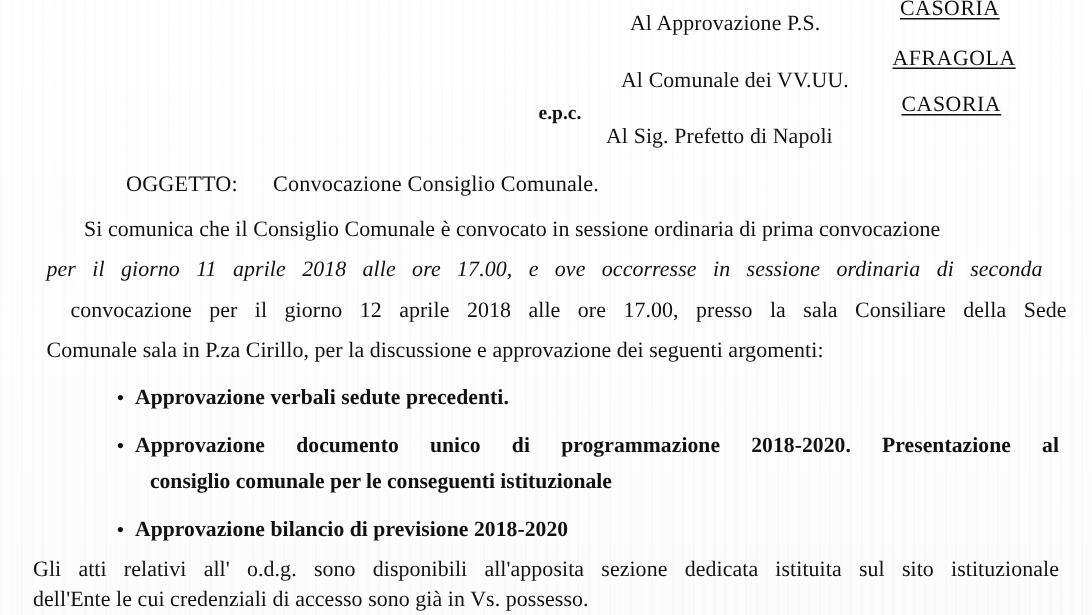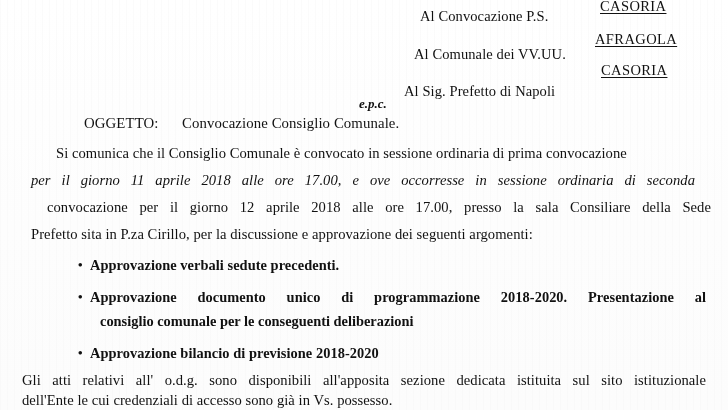--- a/index.html
+++ b/index.html
@@ -112,61 +112,61 @@
 </style>
 </head>
 <body>
 
 <div class="page">
 
   <div>
 
     <div class="abs place" style="left:600px; top:-2px;">CASORIA</div>
 
-    <div class="abs addr-line" style="left:420px; top:8px;">Al Convocazione P.S.</div>
+    <div class="abs addr-line" style="left:420px; top:8px;">Al Approvazione P.S.</div>
 
     <div class="abs place" style="left:595px; top:31px;text-decoration:underline;">AFRAGOLA</div>
 
     <div class="abs addr-line" style="left:414px; top:46px;">Al Comunale dei VV.UU.</div>
 
     <div class="abs place" style="left:601px; top:62px;">CASORIA</div>
 
-    <div class="abs epc-label" style="left:359px; top:96px;font-style:italic;">e.p.c.</div>
+    <div class="abs epc-label" style="left:359px; top:67px;">e.p.c.</div>
 
     <div class="abs addr-line" style="left:404px; top:83px;">Al Sig. Prefetto di Napoli</div>
   </div>
 
   <div>
     <div class="abs subject" style="left:84px; top:115px;">OGGETTO:</div>
     <div class="abs subject" style="left:182px; top:115px;">Convocazione Consiglio Comunale.</div>
   </div>
 
   <div>
     <div class="body-line" style="left:56px; top:145px;">Si comunica che il Consiglio Comunale è convocato in sessione ordinaria di prima convocazione</div>
 
     <div class="body-line just" style="left:31px; top:172px; width:664px;font-style:italic;">per il giorno 11 aprile 2018 alle ore 17.00, e ove occorresse in sessione ordinaria di seconda</div>
 
     <div class="body-line just" style="left:31px; top:199px; width:664px;margin-left:16px;">convocazione per il giorno 12 aprile 2018 alle ore 17.00, presso la sala Consiliare della Sede</div>
 
-    <div class="body-line" style="left:31px; top:226px;">Prefetto sita in P.za Cirillo, per la discussione e approvazione  dei seguenti argomenti:</div>
+    <div class="body-line" style="left:31px; top:226px;">Comunale sala in P.za Cirillo, per la discussione e approvazione  dei seguenti argomenti:</div>
   </div>
 
   <div>
 
     <div class="bullet-row" style="left:78px; top:257px;">
       <span class="bullet-glyph">•</span>
       <span class="bullet-text">Approvazione verbali sedute precedenti.</span>
     </div>
 
     <div class="bullet-row" style="left:78px; top:289px; width:630px;">
       <span class="bullet-glyph">•</span>
       <span class="bullet-text spread" style="width:616px;">Approvazione documento unico di programmazione 2018-2020. Presentazione al</span>
     </div>
 
-    <div class="bullet-cont" style="left:100px; top:313px;">consiglio comunale per le conseguenti deliberazioni</div>
+    <div class="bullet-cont" style="left:100px; top:313px;">consiglio comunale per le conseguenti istituzionale</div>
 
     <div class="bullet-row" style="left:78px; top:345px;">
       <span class="bullet-glyph">•</span>
       <span class="bullet-text">Approvazione bilancio di previsione 2018-2020</span>
     </div>
   </div>
 
   <div>
     <div class="body-line just" style="left:22px; top:372px; width:684px;">Gli atti relativi all' o.d.g. sono disponibili all'apposita sezione dedicata istituita sul sito istituzionale</div>
 

